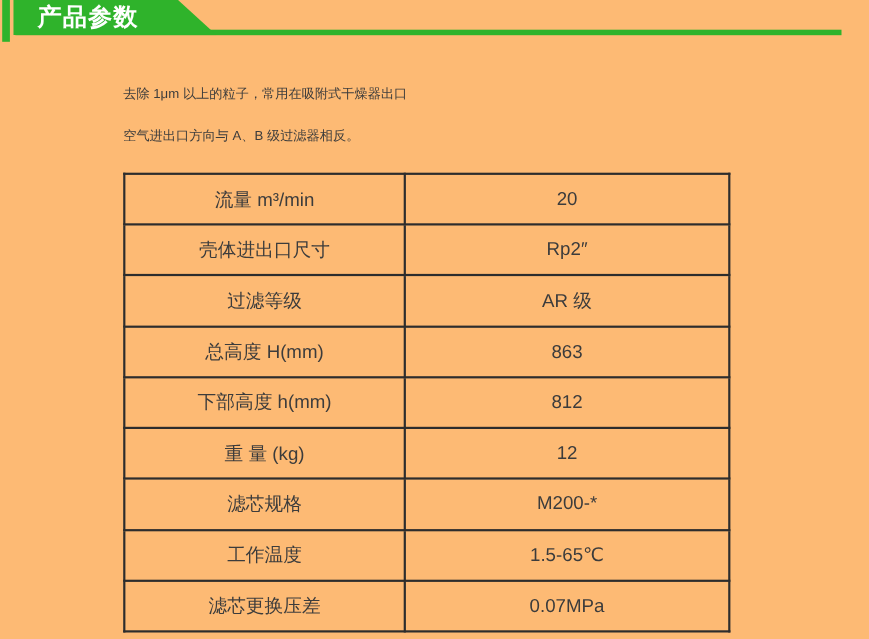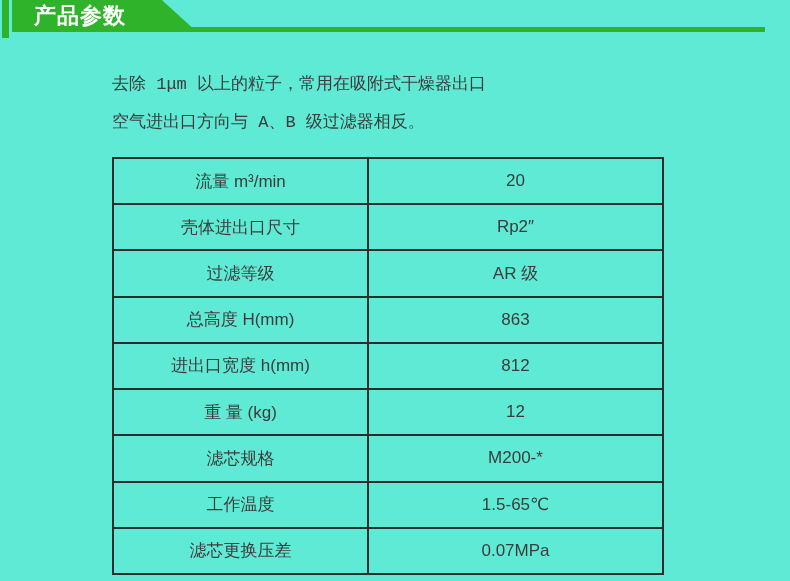--- a/index.html
+++ b/index.html
@@ -1,19 +1,19 @@
 <!DOCTYPE html>
 <html><head>
 <meta charset="utf-8">
 <style>
   html,body{margin:0;padding:0;background:#ffffff;}
   .page{
     position:relative;
     width:790px;height:581px;
-    background:#5eead4;
+    background:#fdba74;
     font-family:"Liberation Sans","DejaVu Sans",sans-serif;
     overflow:hidden;
   }
   
   .accent-bar{
     position:absolute;left:2px;top:0;
     width:7px;height:38px;
     background:var(--accent);
   }
   .header-underline{
@@ -33,22 +33,21 @@
     font-size:22px;
     font-weight:bold;
     letter-spacing:1px;
     padding-left:22px;
     line-height:32px;
   }
   
   .desc{
     position:absolute;left:112px;top:66px;
     color:#3c3c3c;
-    font-size:17px;
-    font-family:Liberation Mono, monospace;
+    font-size:12px;
   }
   .desc p{margin:0;line-height:38px;}
   
   table.params{
     position:absolute;left:112px;top:157px;
     width:546px;height:418px;
     border-collapse:collapse;
     table-layout:fixed;
   }
   table.params td{
@@ -90,21 +89,21 @@
         </tr>
         <tr>
           <td class="c1">过滤等级</td>
           <td class="c2">AR 级</td>
         </tr>
         <tr>
           <td class="c1">总高度 H(mm)</td>
           <td class="c2">863</td>
         </tr>
         <tr>
-          <td class="c1">进出口宽度 h(mm)</td>
+          <td class="c1">下部高度 h(mm)</td>
           <td class="c2">812</td>
         </tr>
         <tr>
           <td class="c1">重 量 (kg)</td>
           <td class="c2">12</td>
         </tr>
         <tr>
           <td class="c1">滤芯规格</td>
           <td class="c2">M200-*</td>
         </tr>

